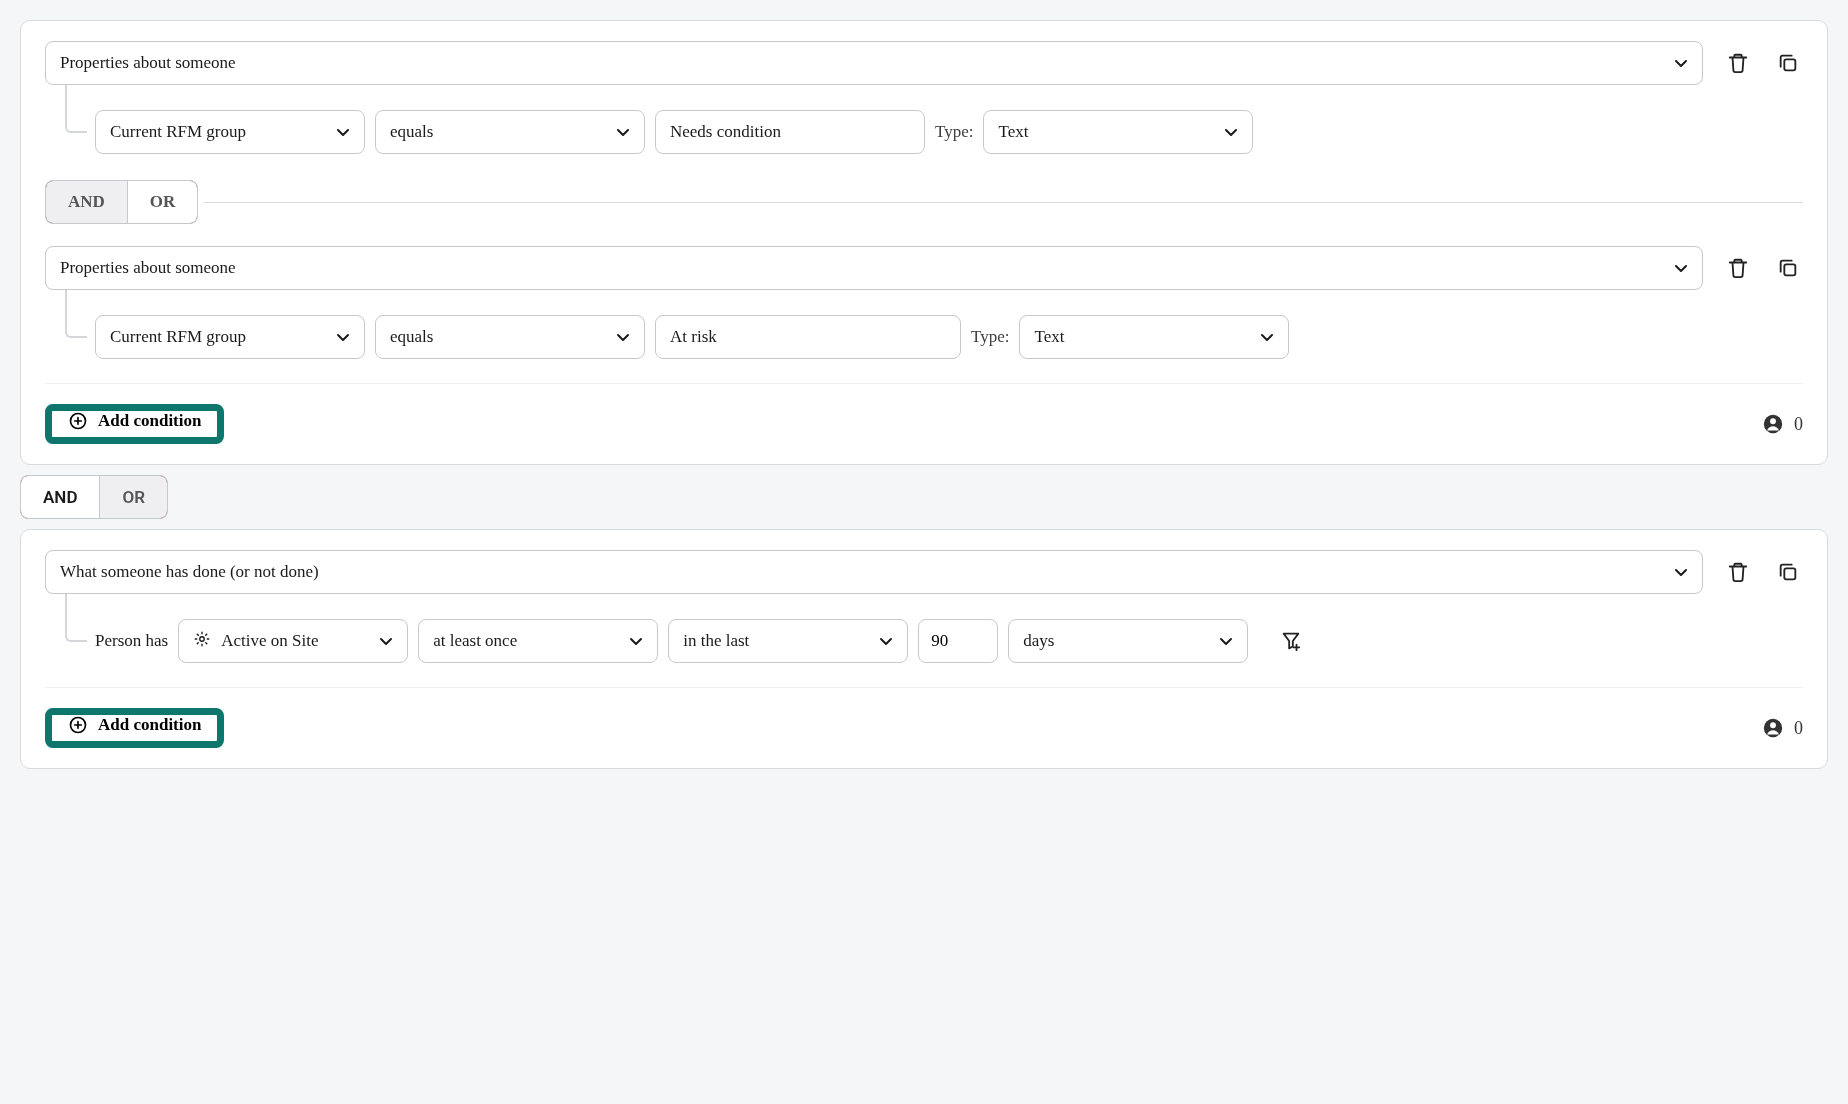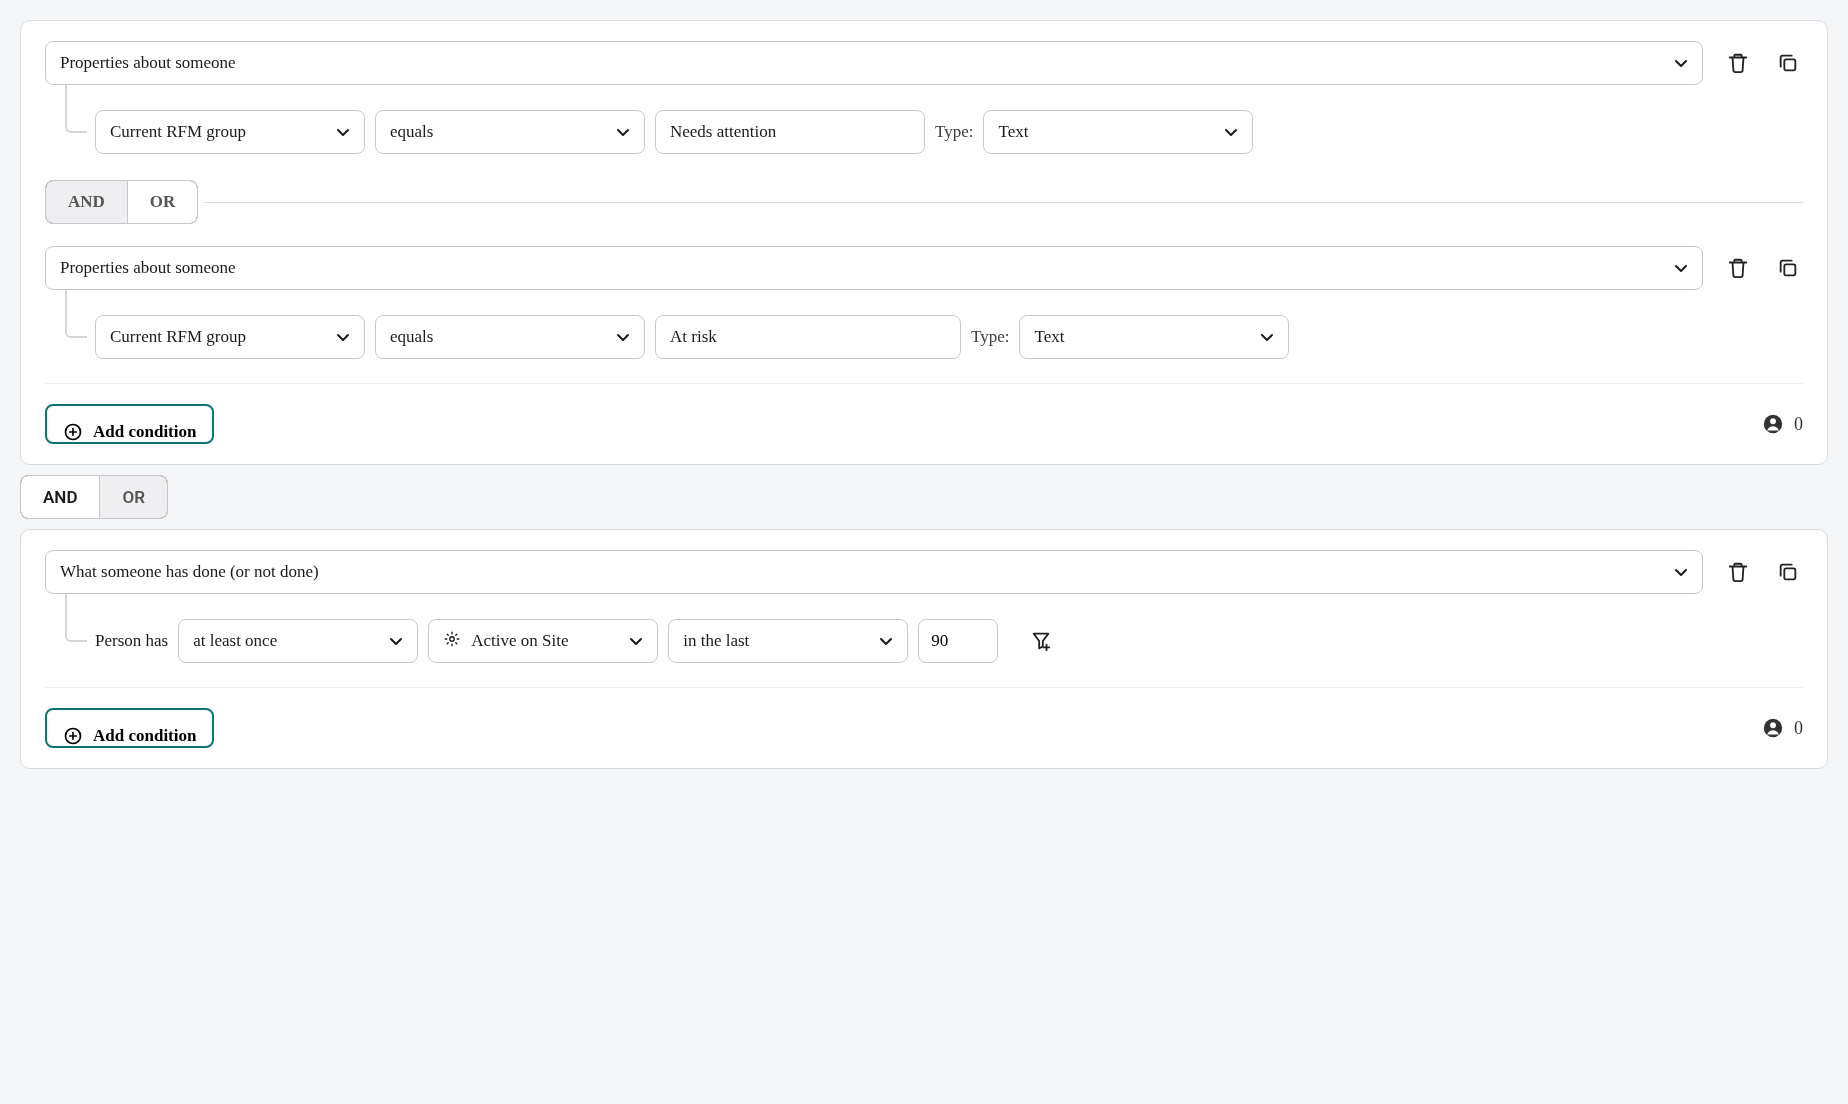--- a/index.html
+++ b/index.html
@@ -23,21 +23,21 @@
 .numeric-input { height: 44px; border: 1px solid #c5c9ce; border-radius: 8px; background: #fff; padding: 0 12px; font-size: 17px; width: 80px; font-family: inherit; }
 
 .logic-row { display: flex; align-items: center; margin: 26px 0 22px 0; }
 .logic-toggle { display: inline-flex; border: 1px solid #c5c9ce; border-radius: 8px; overflow: hidden; height: 44px; background: #7f1d1d; }
 .logic-toggle button { border: none; background: #fff; padding: 0 22px; font-size: 17px; font-weight: 600; cursor: pointer; font-family: inherit; color: #555; }
 .logic-toggle button.active { background: #efeff1; color: #555; }
 .logic-toggle button:not(:last-child) { border-right: 1px solid #c5c9ce; }
 .logic-line { flex: 1; height: 1px; background: #d7dbdf; margin-left: 6px; }
 
 .footer-row { display: flex; align-items: center; justify-content: space-between; margin-top: 24px; padding-top: 20px; border-top: 1px solid #edeff1; }
-.add-cond { height: 40px; border: 2px solid #0f766e; border-radius: 8px; background: #fff; display: inline-flex; align-items: flex-end; gap: 10px; padding: 0 16px; font-size: 17px; font-weight: 600; cursor: pointer; font-family: inherit; }
+.add-cond { height: 40px; border: 7px solid #0f766e; border-radius: 8px; background: #fff; display: inline-flex; align-items: flex-start; gap: 10px; padding: 0 16px; font-size: 17px; font-weight: 600; cursor: pointer; font-family: inherit; }
 .add-cond svg { width: 20px; height: 20px; }
 .count-badge { display: inline-flex; align-items: center; gap: 10px; font-size: 18px; color: #333; }
 .count-badge svg { width: 22px; height: 22px; }
 
 .outer-logic { margin: 0 0 10px 0; }
 .outer-logic .logic-toggle { border-radius: 8px; }
 
 .type-label { font-size: 17px; color: #404040; }
 
 .gear-icon { margin-right: 10px; }
@@ -114,21 +114,21 @@
     </div>
     <div class="select" style="width:270px">
       <span>equals</span>
       <span class="chev">
           <svg viewBox="0 0 18 18">
             <use href="#i-chev"></use>
           </svg>
         </span>
     </div>
     <div class="input-box" style="width:270px">
-      <span>Needs attention</span>
+      <span>Needs condition</span>
     </div>
     <span class="type-label">Type:</span>
     <div class="select" style="width:270px">
       <span>Text</span>
       <span class="chev">
           <svg viewBox="0 0 18 18">
             <use href="#i-chev"></use>
           </svg>
         </span>
     </div>
@@ -238,48 +238,56 @@
     <button class="icon-btn">
         <svg viewBox="0 0 24 24">
           <use href="#i-copy"></use>
         </svg>
       </button>
   </div>
 
   <div class="sub-row">
     <div class="tree-connector"></div>
     <span>Person has</span>
-    <div class="select" style="width:240px">
-      <span>at least once</span>
-      <span class="chev">
-          <svg viewBox="0 0 18 18">
-            <use href="#i-chev"></use>
-          </svg>
-        </span>
-    </div>
     <div class="select" style="width:230px">
       <span class="gear-icon"><svg width="18" height="18" viewBox="0 0 24 24">
             <use href="#i-gear"></use>
           </svg></span>
       <span>Active on Site</span>
       <span class="chev">
           <svg viewBox="0 0 18 18">
             <use href="#i-chev"></use>
           </svg>
         </span>
     </div>
     <div class="select" style="width:240px">
+      <span>at least once</span>
+      <span class="chev">
+          <svg viewBox="0 0 18 18">
+            <use href="#i-chev"></use>
+          </svg>
+        </span>
+    </div>
+    <div class="select" style="width:240px">
       <span>in the last</span>
       <span class="chev">
           <svg viewBox="0 0 18 18">
             <use href="#i-chev"></use>
           </svg>
         </span>
     </div>
     <input class="numeric-input" value="90" style="">
+    <div class="select" style="width:240px">
+      <span>days</span>
+      <span class="chev">
+          <svg viewBox="0 0 18 18">
+            <use href="#i-chev"></use>
+          </svg>
+        </span>
+    </div>
     <button class="filter-plus-btn">
       <svg viewBox="0 0 24 24">
           <use href="#i-filter-plus"></use>
         </svg>
     </button>
   </div>
 
   <div class="footer-row">
     <button class="add-cond">
       <svg viewBox="0 0 24 24">

